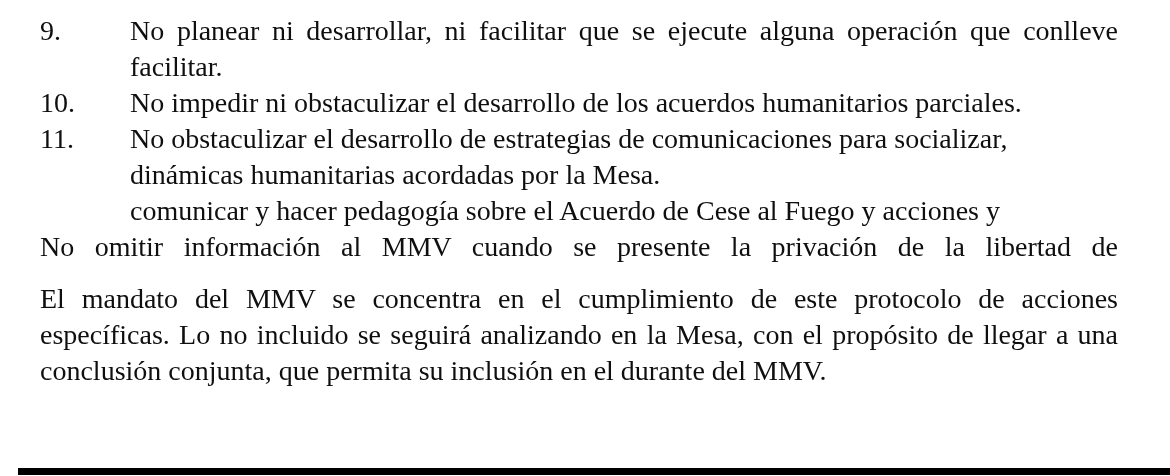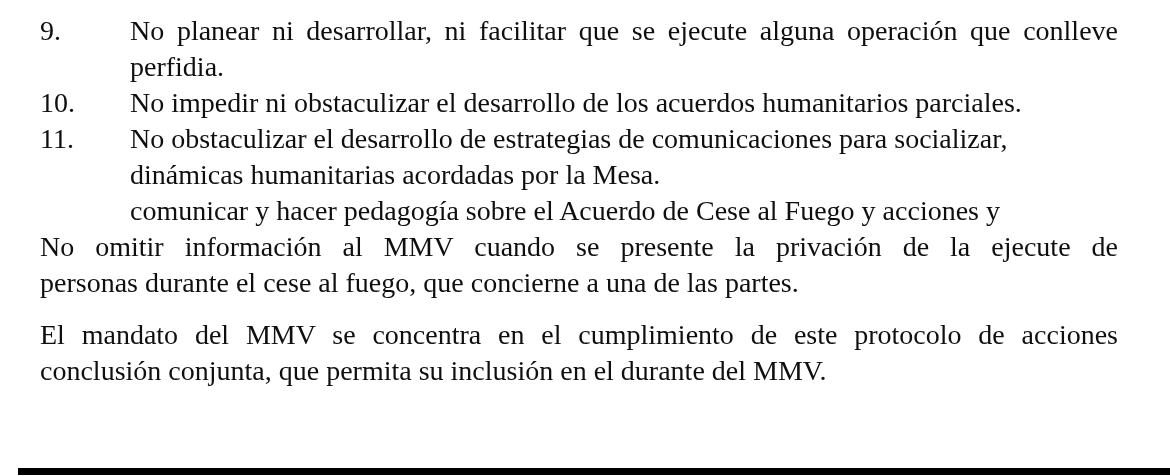--- a/index.html
+++ b/index.html
@@ -53,43 +53,43 @@
 </head>
 <body>
 
 <div class="page" style="background: rgb(255, 255, 255); color: rgb(15, 15, 15);">
   <div class="content">
     <div id="numbered-list">
         <div class="item-row">
           <div class="item-num">9.</div>
           <div class="item-body">
             <div class="line stretch">No planear ni desarrollar, ni facilitar que se ejecute alguna operación que conlleve</div>
-            <div class="line">perfidia.</div>
+            <div class="line">facilitar.</div>
           </div>
         </div>
         <div class="item-row">
           <div class="item-num">10.</div>
           <div class="item-body">
             <div class="line">No impedir ni obstaculizar el desarrollo de los acuerdos humanitarios parciales.</div>
           </div>
         </div>
         <div class="item-row">
           <div class="item-num">11.</div>
           <div class="item-body">
             <div class="line">No obstaculizar el desarrollo de estrategias de comunicaciones para socializar,</div>
             <div class="line">dinámicas humanitarias acordadas por la Mesa.</div>
             <div class="line">comunicar y hacer pedagogía sobre el Acuerdo de Cese al Fuego y acciones y</div>
           </div>
         </div>
         <div class="item-row">
           <div class="item-body">
-            <div class="line stretch">No omitir información al MMV cuando se presente la privación de la ejecute de</div>
-            <div class="line">personas durante el cese al fuego, que concierne a una de las partes.</div>
+            <div class="line stretch">No omitir información al MMV cuando se presente la privación de la libertad de</div>
           </div>
         </div>
       </div>
     <div class="closing" id="closing-paragraph">
         <div class="line stretch">El mandato del MMV se concentra en el cumplimiento de este protocolo de acciones</div>
+        <div class="line stretch">específicas. Lo no incluido se seguirá analizando en la Mesa, con el propósito de llegar a una</div>
         <div class="line">conclusión conjunta, que permita su inclusión en el durante del MMV.</div>
       </div>
   </div>
   <div class="footer-bar" style="background: rgb(0, 0, 0);"></div>
 </div>
 
 </body></html>

